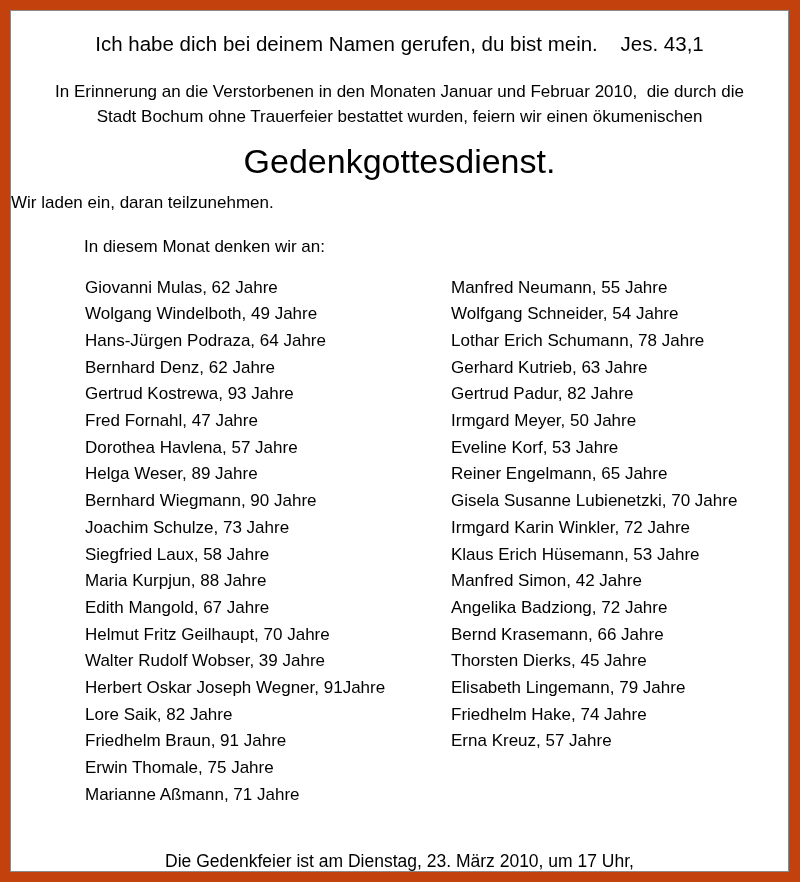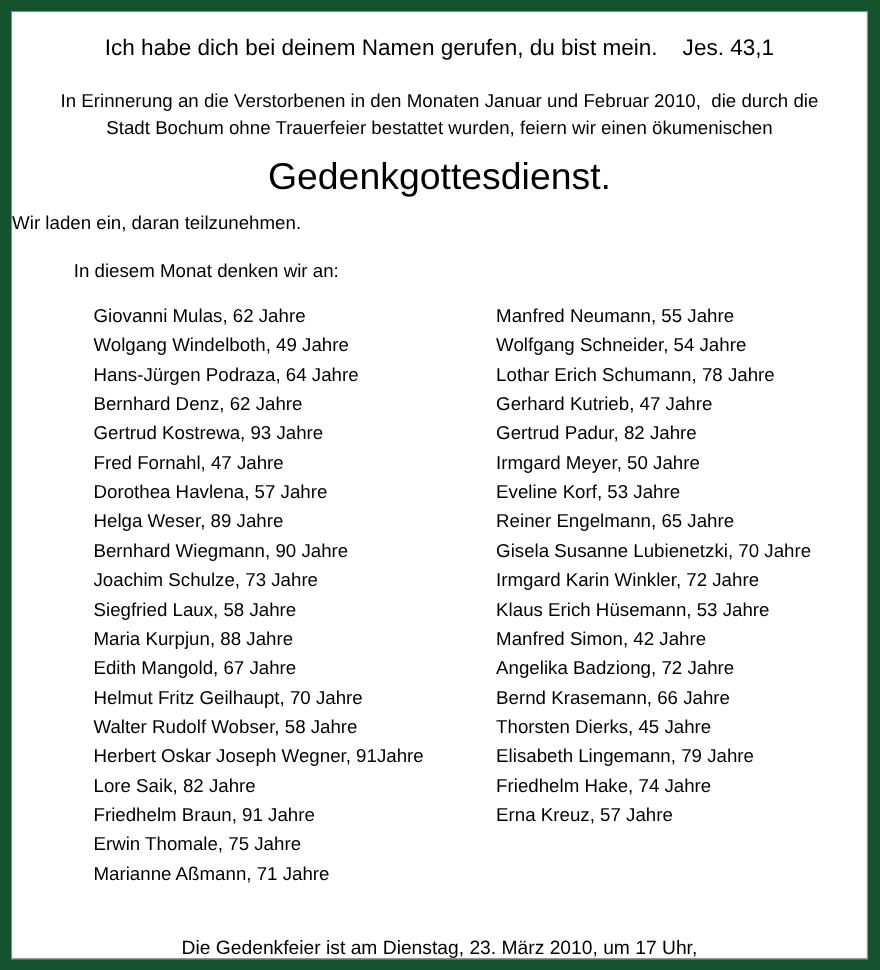--- a/index.html
+++ b/index.html
@@ -9,21 +9,21 @@
     background: #ffffff;
   }
   body {
     font-family: "Liberation Sans", sans-serif;
     color: #000000;
   }
   #page {
     position: relative;
     width: 800px;
     height: 882px;
-    background: #14532d;
+    background: #c2410c;
     box-sizing: border-box;
     padding: 10px 11px 10px 10px;
     overflow: hidden;
   }
   #sheet {
     position: relative;
     width: 100%;
     height: 100%;
     background: #ffffff;
     box-sizing: border-box;
@@ -56,21 +56,21 @@
   .invite {
     text-align: left;
     font-size: 17px;
     line-height: 1.1;
     margin-top: 14px;
   }
   .month-lead {
     font-size: 17px;
     line-height: 1.1;
     margin-top: 25px;
-    padding-left: 56px;
+    padding-left: 73px;
   }
 
   
   .names {
     display: flex;
     margin-top: 18px;
     padding-left: 74px;
     padding-right: 26px;
   }
   .names-col {
@@ -122,32 +122,32 @@
         <div class="name-row">Gertrud Kostrewa, 93 Jahre</div>
         <div class="name-row">Fred Fornahl, 47 Jahre</div>
         <div class="name-row">Dorothea Havlena, 57 Jahre</div>
         <div class="name-row">Helga Weser, 89 Jahre</div>
         <div class="name-row">Bernhard Wiegmann, 90 Jahre</div>
         <div class="name-row">Joachim Schulze, 73 Jahre</div>
         <div class="name-row">Siegfried Laux, 58 Jahre</div>
         <div class="name-row">Maria Kurpjun, 88 Jahre</div>
         <div class="name-row">Edith Mangold, 67 Jahre</div>
         <div class="name-row">Helmut Fritz Geilhaupt, 70 Jahre</div>
-        <div class="name-row">Walter Rudolf Wobser, 58 Jahre</div>
+        <div class="name-row">Walter Rudolf Wobser, 39 Jahre</div>
         <div class="name-row">Herbert Oskar Joseph Wegner, 91Jahre</div>
         <div class="name-row">Lore Saik, 82 Jahre</div>
         <div class="name-row">Friedhelm Braun, 91 Jahre</div>
         <div class="name-row">Erwin Thomale, 75 Jahre</div>
         <div class="name-row">Marianne Aßmann, 71 Jahre</div>
       </div>
       <div class="names-col right">
         <div class="name-row">Manfred Neumann, 55 Jahre</div>
         <div class="name-row">Wolfgang Schneider, 54 Jahre</div>
         <div class="name-row">Lothar Erich Schumann, 78 Jahre</div>
-        <div class="name-row">Gerhard Kutrieb, 47 Jahre</div>
+        <div class="name-row">Gerhard Kutrieb, 63 Jahre</div>
         <div class="name-row">Gertrud Padur, 82 Jahre</div>
         <div class="name-row">Irmgard Meyer, 50 Jahre</div>
         <div class="name-row">Eveline Korf, 53 Jahre</div>
         <div class="name-row">Reiner Engelmann, 65 Jahre</div>
         <div class="name-row">Gisela Susanne Lubienetzki, 70 Jahre</div>
         <div class="name-row">Irmgard Karin Winkler, 72 Jahre</div>
         <div class="name-row">Klaus Erich Hüsemann, 53 Jahre</div>
         <div class="name-row">Manfred Simon, 42 Jahre</div>
         <div class="name-row">Angelika Badziong, 72 Jahre</div>
         <div class="name-row">Bernd Krasemann, 66 Jahre</div>

